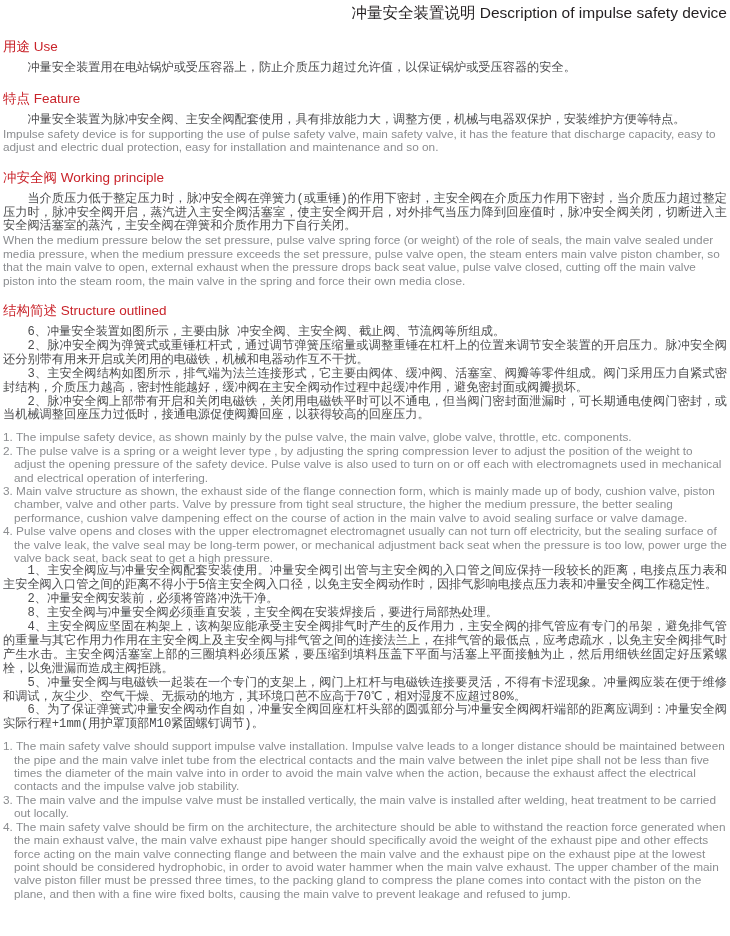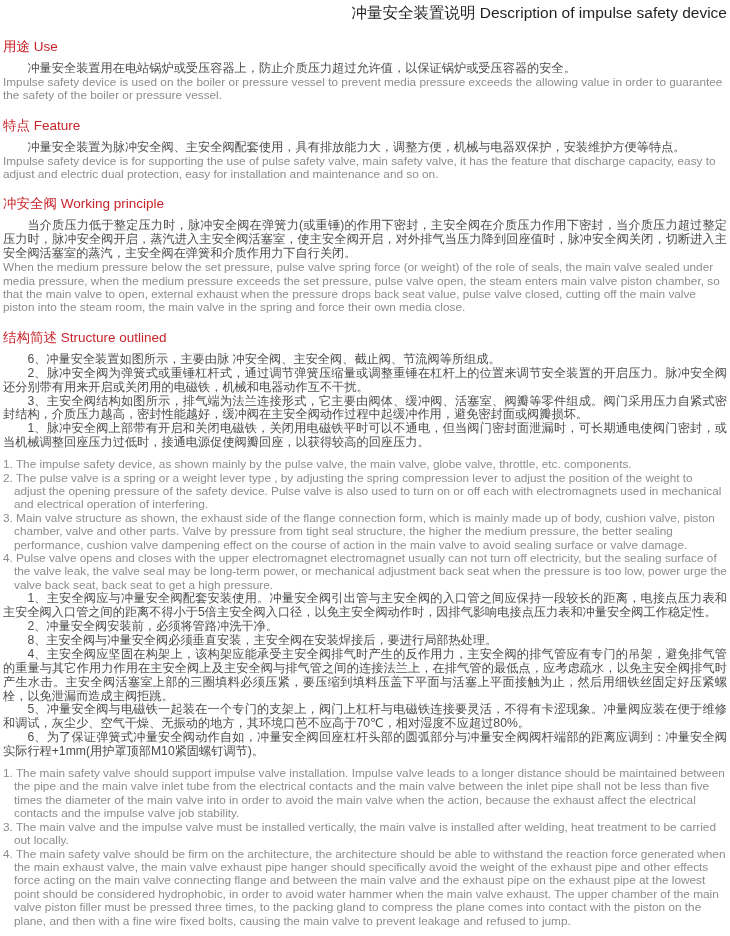--- a/index.html
+++ b/index.html
@@ -14,60 +14,59 @@
     font-size: 15.5px; font-weight: normal; color: #231f20;
     margin: 1px 0 0 0; letter-spacing: 0; text-align: right;
   }
   section { margin: 0; }
   .sec-heading {
     font-size: 13.5px; font-weight: normal; color: #c9232a;
     margin: 14px 0 6px 0;
   }
   p.zh {
     font-size: 12.2px; color: #4c4d4f; line-height: 13.9px;
-    margin: 0; text-indent: 2em; text-align: justify;
+    margin: 0; text-indent: 2em; text-align: justify; font-family: Liberation Mono, monospace;
   }
   p.en {
     font-size: 11.8px; color: #8b8d90; line-height: 13.4px;
     margin: 0; text-align: left;
   }
   p.en-item { padding-left: 11px; text-indent: -11px; }
   .en-block { margin-top: 8px; }
 </style>
 </head>
 <body>
 
 <div class="doc">
 
   <h1 class="doc-title">冲量安全装置说明 Description of impulse safety device</h1>
 
   <section>
     <h2 class="sec-heading">用途 Use</h2>
     <p class="zh">冲量安全装置用在电站锅炉或受压容器上，防止介质压力超过允许值，以保证锅炉或受压容器的安全。</p>
-    <p class="en">Impulse safety device is used on the boiler or pressure vessel to prevent media pressure exceeds the allowing value in order to guarantee the safety of the boiler or pressure vessel.</p>
   </section>
 
   <section>
     <h2 class="sec-heading">特点 Feature</h2>
     <p class="zh">冲量安全装置为脉冲安全阀、主安全阀配套使用，具有排放能力大，调整方便，机械与电器双保护，安装维护方便等特点。</p>
     <p class="en">Impulse safety device is for supporting the use of pulse safety valve, main safety valve, it has the feature that discharge capacity, easy to adjust and electric dual protection, easy for installation and maintenance and so on.</p>
   </section>
 
   <section>
     <h2 class="sec-heading">冲安全阀 Working principle</h2>
     <p class="zh">当介质压力低于整定压力时，脉冲安全阀在弹簧力(或重锤)的作用下密封，主安全阀在介质压力作用下密封，当介质压力超过整定压力时，脉冲安全阀开启，蒸汽进入主安全阀活塞室，使主安全阀开启，对外排气当压力降到回座值时，脉冲安全阀关闭，切断进入主安全阀活塞室的蒸汽，主安全阀在弹簧和介质作用力下自行关闭。</p>
     <p class="en">When the medium pressure below the set pressure, pulse valve spring force (or weight) of the role of seals, the main valve sealed under media pressure, when the medium pressure exceeds the set pressure, pulse valve open, the steam enters main valve piston chamber, so that the main valve to open, external exhaust when the pressure drops back seat value, pulse valve closed, cutting off the main valve piston into the steam room, the main valve in the spring and force their own media close.</p>
   </section>
 
   <section>
     <h2 class="sec-heading">结构简述 Structure outlined</h2>
     <p class="zh">6、冲量安全装置如图所示，主要由脉 冲安全阀、主安全阀、截止阀、节流阀等所组成。</p>
     <p class="zh">2、脉冲安全阀为弹簧式或重锤杠杆式，通过调节弹簧压缩量或调整重锤在杠杆上的位置来调节安全装置的开启压力。脉冲安全阀还分别带有用来开启或关闭用的电磁铁，机械和电器动作互不干扰。</p>
     <p class="zh">3、主安全阀结构如图所示，排气端为法兰连接形式，它主要由阀体、缓冲阀、活塞室、阀瓣等零件组成。阀门采用压力自紧式密封结构，介质压力越高，密封性能越好，缓冲阀在主安全阀动作过程中起缓冲作用，避免密封面或阀瓣损坏。</p>
-    <p class="zh">1、脉冲安全阀上部带有开启和关闭电磁铁，关闭用电磁铁平时可以不通电，但当阀门密封面泄漏时，可长期通电使阀门密封，或当机械调整回座压力过低时，接通电源促使阀瓣回座，以获得较高的回座压力。</p>
+    <p class="zh">2、脉冲安全阀上部带有开启和关闭电磁铁，关闭用电磁铁平时可以不通电，但当阀门密封面泄漏时，可长期通电使阀门密封，或当机械调整回座压力过低时，接通电源促使阀瓣回座，以获得较高的回座压力。</p>
     <div class="en-block">
       <p class="en en-item">1. The impulse safety device, as shown mainly by the pulse valve, the main valve, globe valve, throttle, etc. components.</p>
       <p class="en en-item">2. The pulse valve is a spring or a weight lever type , by adjusting the spring compression lever to adjust the position of the weight to adjust the opening pressure of the safety device. Pulse valve is also used to turn on or off each with electromagnets used in mechanical and electrical operation of interfering.</p>
       <p class="en en-item">3. Main valve structure as shown, the exhaust side of the flange connection form, which is mainly made up of body, cushion valve, piston chamber, valve and other parts. Valve by pressure from tight seal structure, the higher the medium pressure, the better sealing performance, cushion valve dampening effect on the course of action in the main valve to avoid sealing surface or valve damage.</p>
       <p class="en en-item">4. Pulse valve opens and closes with the upper electromagnet electromagnet usually can not turn off electricity, but the sealing surface of the valve leak, the valve seal may be long-term power, or mechanical adjustment back seat when the pressure is too low, power urge the valve back seat, back seat to get a high pressure.</p>
     </div>
   </section>
 
   <section>
     <p class="zh">1、主安全阀应与冲量安全阀配套安装使用。冲量安全阀引出管与主安全阀的入口管之间应保持一段较长的距离，电接点压力表和主安全阀入口管之间的距离不得小于5倍主安全阀入口径，以免主安全阀动作时，因排气影响电接点压力表和冲量安全阀工作稳定性。</p>

